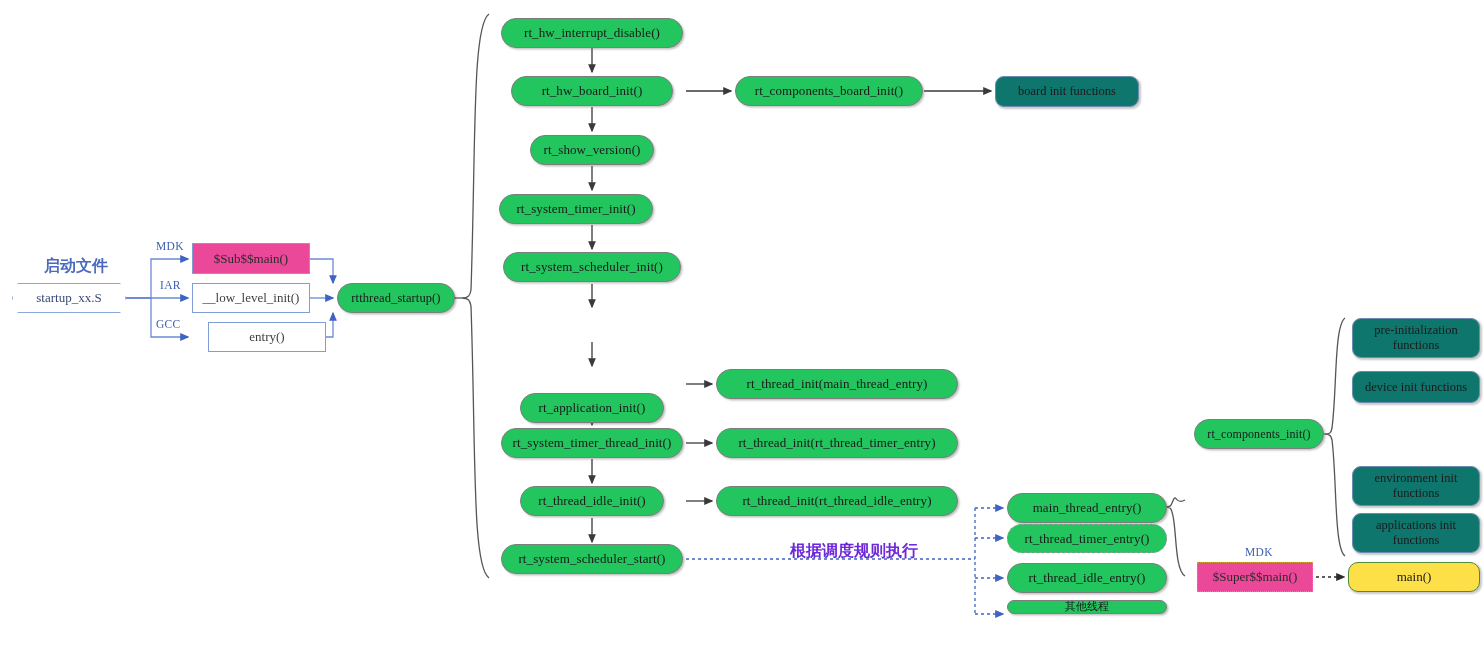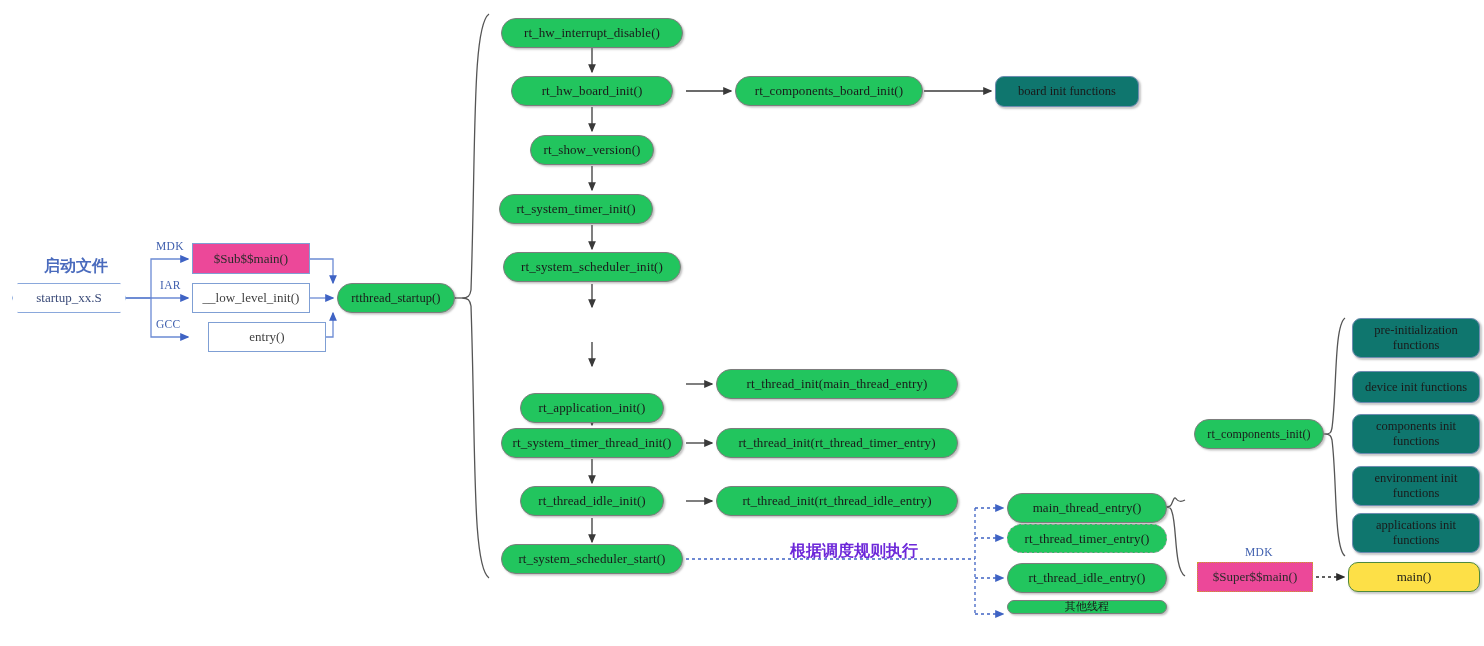--- a/index.html
+++ b/index.html
@@ -227,21 +227,20 @@
 
   <div class="node n-grey" style="left:1007px;top:493px;width:160px;height:30px;">main_thread_entry()</div>
   <div class="node n-grey dashed" style="left:1007px;top:524px;width:160px;height:29px;">rt_thread_timer_entry()</div>
   <div class="node n-grey" style="left:1007px;top:563px;width:160px;height:30px;">rt_thread_idle_entry()</div>
   <div class="node n-grey" style="left:1007px;top:600px;width:160px;height:14px;font-family:'DejaVu Sans','Liberation Sans',sans-serif;font-size:11px;">其他线程</div>
 
   <div class="node n-grey" style="left:1194px;top:419px;width:130px;height:30px;font-size:12px;">rt_components_init()</div>
 
   <div class="node n-blue" style="left:1352px;top:318px;width:128px;height:40px;">pre-initialization functions</div>
   <div class="node n-blue" style="left:1352px;top:371px;width:128px;height:32px;">device init functions</div>
-  <div class="node n-blue" style="left:1352px;top:414px;width:128px;height:40px;">components init functions</div>
   <div class="node n-blue" style="left:1352px;top:466px;width:128px;height:40px;">environment init functions</div>
   <div class="node n-blue" style="left:1352px;top:513px;width:128px;height:40px;">applications init functions</div>
 
   <div class="lbl tag" style="left:1245px;top:546px;">MDK</div>
   <div class="node n-yellow dotted" style="left:1197px;top:562px;width:116px;height:30px;">$Super$$main()</div>
   <div class="node n-green" style="left:1348px;top:562px;width:132px;height:30px;">main()</div>
 
 </div>
 
 </body></html>

